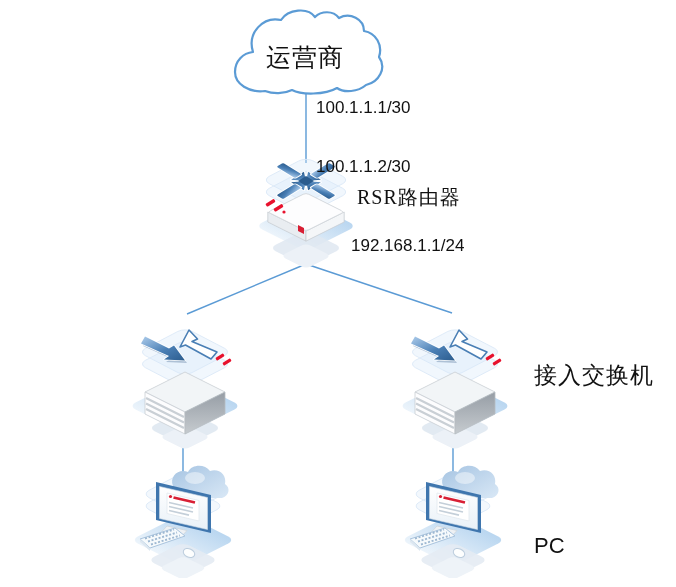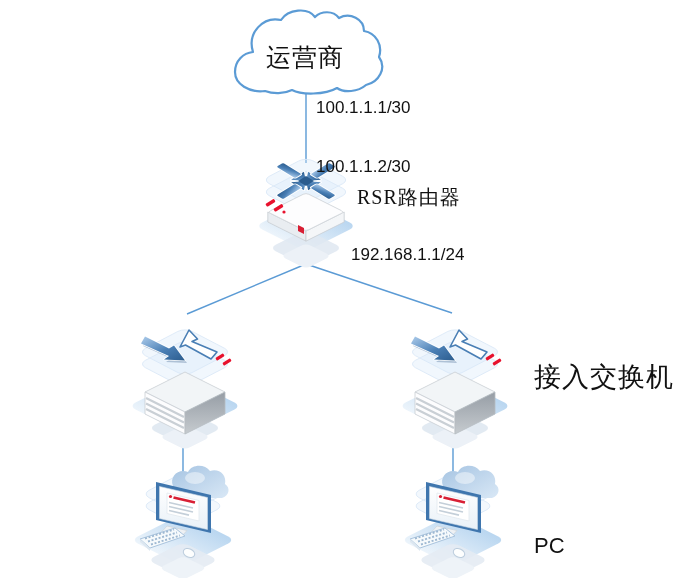--- a/index.html
+++ b/index.html
@@ -8,21 +8,21 @@
     font-family:"Liberation Sans","DejaVu Sans",sans-serif;color:#111;
   }
   svg{display:block;}
   #lines{position:absolute;left:0;top:0;z-index:1;}
   .node{position:absolute;z-index:2;}
   .lbl{position:absolute;z-index:3;white-space:nowrap;line-height:1.1;}
   .ip{font-size:17px;font-family:"Liberation Sans","DejaVu Sans",sans-serif;text-align:center;}
   .cjk{font-family:"Liberation Serif","DejaVu Serif",serif;letter-spacing:1px;}
   .cloud-label{left:253px;top:44px;width:104px;text-align:center;font-size:25px;}
   .router-label{left:357px;top:186px;font-size:20px;}
-  .switch-label{left:534px;top:363px;font-size:27px;text-align:center;}
+  .switch-label{left:534px;top:363px;font-size:23px;text-align:center;}
   .pc-label{left:534px;top:534px;font-size:22px;font-family:Liberation Sans, sans-serif;}
 </style>
 </head>
 <body>
 
 <div id="canvas">
 
   <svg width="0" height="0">
     <defs>
       <linearGradient id="gArrow" x1="0" y1="0" x2="1" y2="1">
@@ -61,21 +61,21 @@
 
   <div class="node" style="left:229px;top:6px;">
     <svg width="156" height="90" viewBox="0 0 156 90">
       <path d="M36,85 C20,87 6,78 6,66 C6,55 14,47 24,46 C18,27 34,10 52,14 C59,3 79,1 86,11 C92,5 104,4 110,12 C121,6 135,13 135,25 C147,27 154,39 150,51 C158,62 150,76 137,79 C129,86 115,87 108,82 C96,89 72,89 63,84 C55,88 44,88 36,85 Z" fill="#ffffff" stroke="#5b9bd5" stroke-width="2.2" stroke-linejoin="round"></path>
     </svg>
   </div>
   <div class="lbl cjk cloud-label">运营商</div>
 
   <div class="lbl ip" style="left:316px;top:99px;">100.1.1.1/30</div>
   <div class="lbl ip" style="left:316px;top:136px;margin-top:22px;">100.1.1.2/30</div>
-  <div class="lbl ip" style="left:351px;top:246px;">192.168.1.1/24</div>
+  <div class="lbl ip" style="left:351px;top:237px;">192.168.1.1/24</div>
 
   <div class="node" style="left:246px;top:150px;">
     <svg width="120" height="120" viewBox="0 0 120 120">
 
       <g>
         <rect transform="translate(60,76) scale(1,0.5) rotate(45)" x="-36" y="-36" width="72" height="72" rx="10" fill="url(#gPlat)"></rect>
         <rect transform="translate(60,98) scale(1,0.5) rotate(45)" x="-26" y="-26" width="52" height="52" rx="9" fill="#dfe8f1" opacity="0.85"></rect>
         <rect transform="translate(60,106) scale(1,0.5) rotate(45)" x="-18" y="-18" width="36" height="36" rx="7" fill="#ecf1f7"></rect>
         <rect transform="translate(60,30) scale(1,0.52) rotate(45)" x="-31" y="-31" width="62" height="62" rx="10" fill="rgba(214,232,248,0.35)" stroke="#dbe9f7"></rect>
         <rect transform="translate(60,42) scale(1,0.52) rotate(45)" x="-31" y="-31" width="62" height="62" rx="10" fill="rgba(214,232,248,0.35)" stroke="#dbe9f7"></rect>

